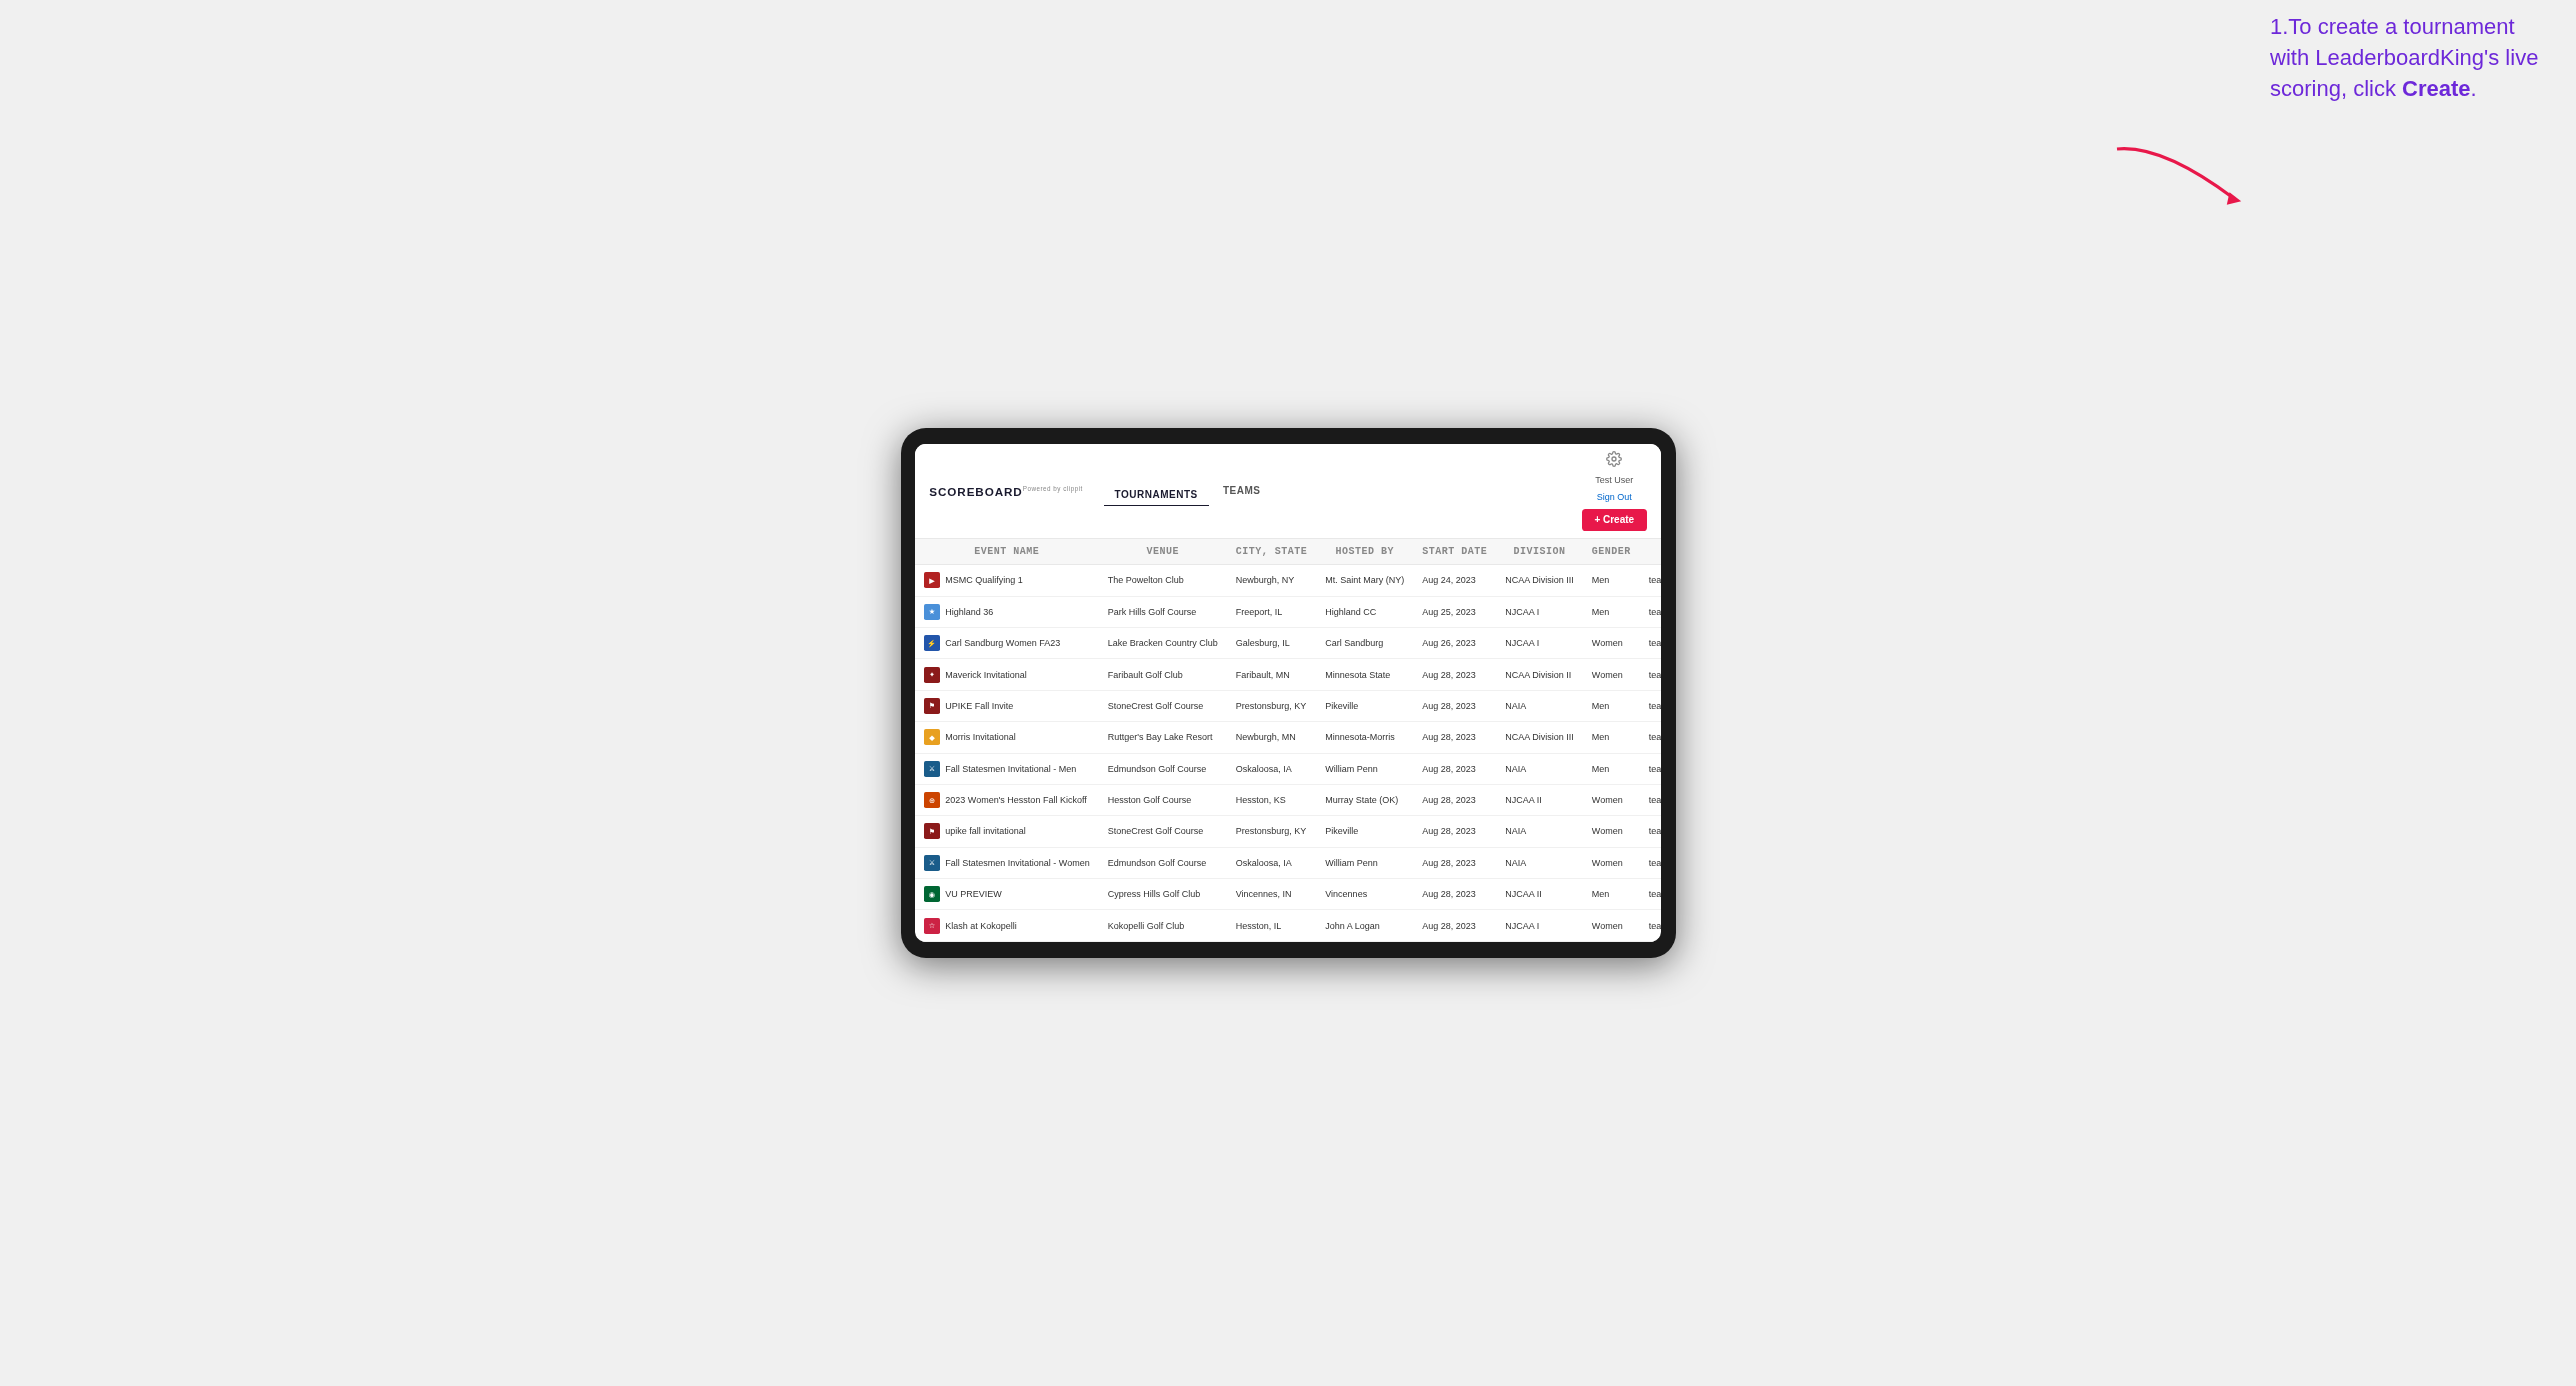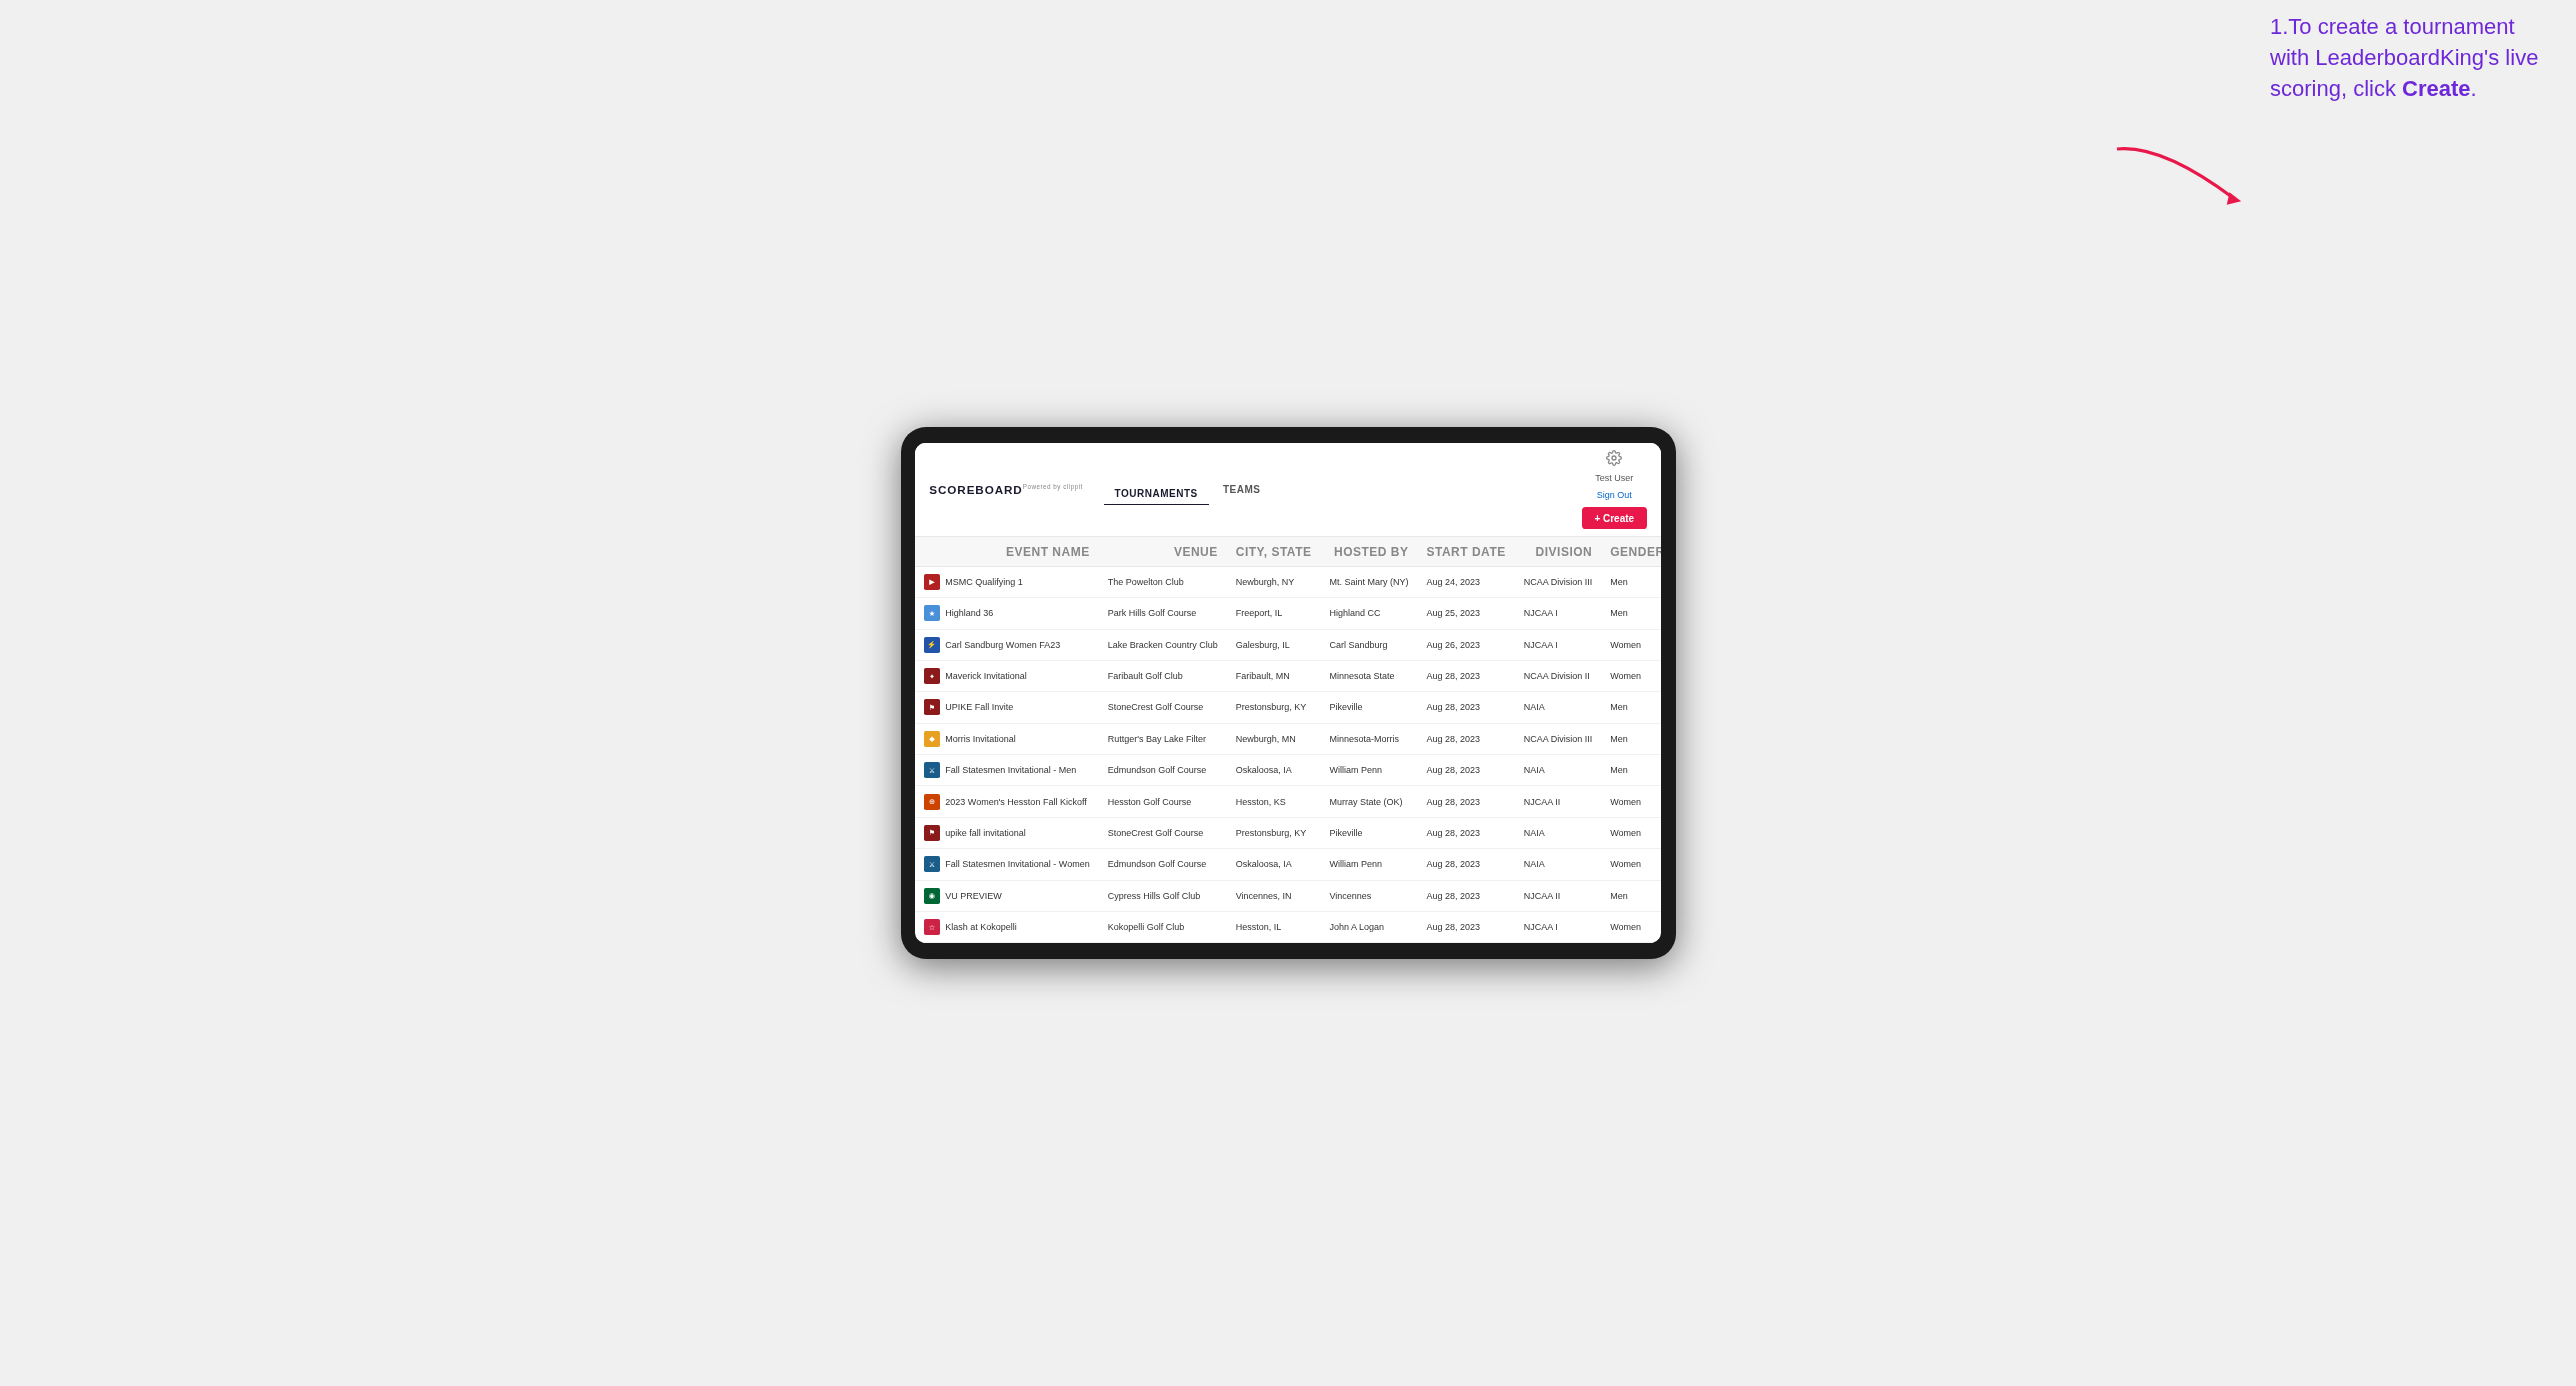--- a/index.html
+++ b/index.html
@@ -191,28 +191,29 @@
     table {
       width: 100%;
       border-collapse: collapse;
       font-size: 9px;
     }
     thead tr {
       background: #f7f7f7;
     }
     th {
       padding: 7.2px 9px;
-      text-align: right;
-      font-size: 12px;
+      text-align: center;
+      font-size: 10px;
       font-weight: 700;
       color: #888;
       text-transform: uppercase;
       letter-spacing: 0.5px;
       border-bottom: 0.9px solid #e8e8e8;
       white-space: nowrap;
+      font-family: Liberation Mono, monospace;
     }
     td {
       padding: 7.2px 9px;
       border-bottom: 0.9px solid #f0f0f0;
       vertical-align: middle;
       font-size: 9px;
       color: #333;
       white-space: nowrap;
     }
     .event-name-cell {
@@ -373,21 +374,21 @@
   </tr>
             <tr>
     <td>
       <div class="event-name-cell">
         <div class="team-logo" style="background:#e8a020; display:flex; align-items:center; justify-content:center; color:#fff; font-size:7.2px;">
           ◆
         </div>
         <span>Morris Invitational</span>
       </div>
     </td>
-    <td>Ruttger's Bay Lake Filter</td>
+    <td>Ruttger's Bay Lake Resort</td>
     <td>Newburgh, MN</td>
     <td>Minnesota-Morris</td>
     <td>Aug 28, 2023</td>
     <td>NCAA Division III</td>
     <td>Men</td>
     <td>team, Stroke Play</td>
 
   </tr>
             <tr>
     <td>

